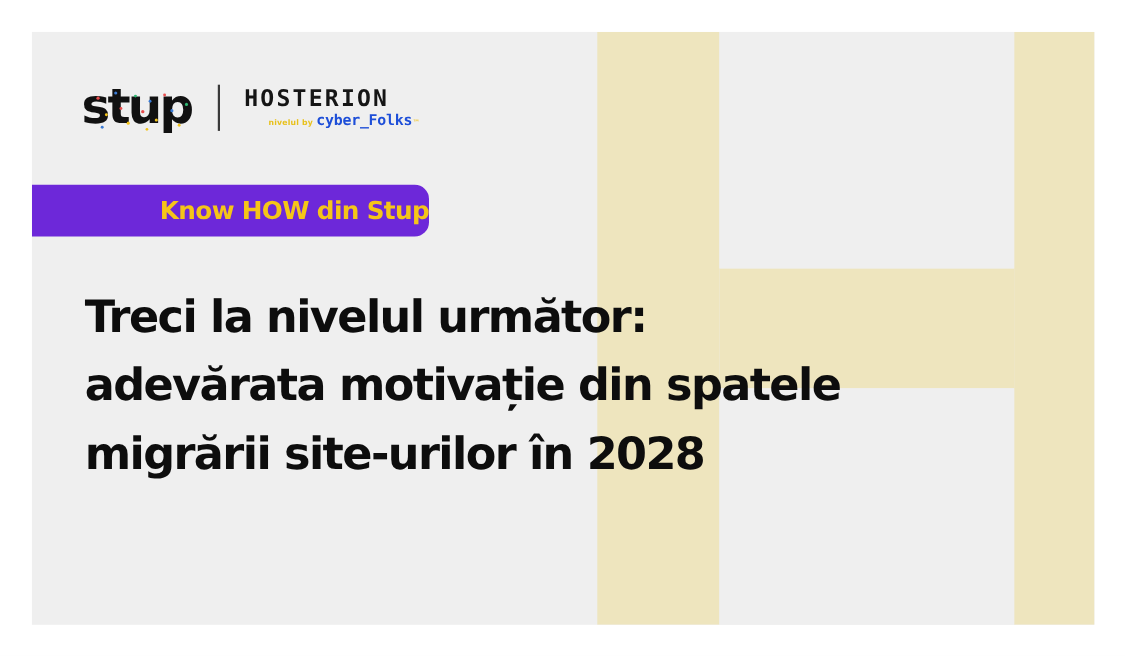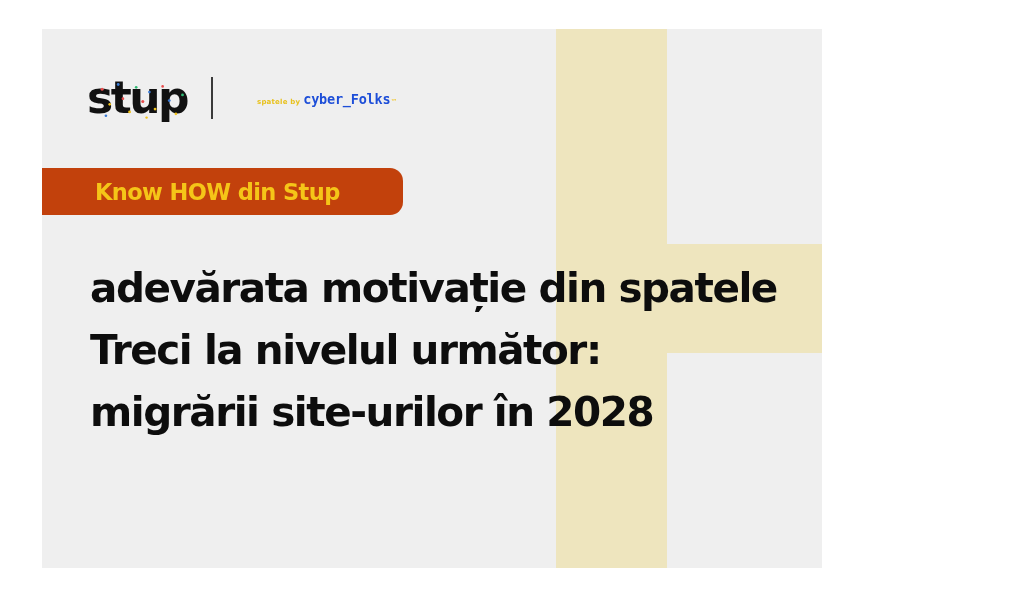--- a/index.html
+++ b/index.html
@@ -17,23 +17,23 @@
   #screenshot {
     position: relative;
     width: 1023px;
     height: 596px;
     background: #ffffff;
   }
 
   
   .banner {
     position: absolute;
-    left: 42px;
+    left: 29px;
     top: 29px;
-    width: 780px;
+    width: 966px;
     height: 539px;
     background: #efefef;
     overflow: hidden;
   }
 
   
   .block {
     position: absolute;
   }
   
@@ -148,26 +148,27 @@
     vertical-align: super;
   }
 
   
   .badge {
     position: absolute;
     left: 0px;
     top: 139px;
     width: 361px;
     height: 47px;
-    background: #c2410c;
+    background: #6d28d9;
     border-radius: 0 13px 13px 0;
     display: flex;
     align-items: center;
     box-sizing: border-box;
     padding-left: 53px;
+    justify-content: flex-end;
   }
   .badge-label {
     font-family: "DejaVu Sans", sans-serif;
     font-weight: bold;
     font-size: 22.5px;
     letter-spacing: -0.6px;
     color: #f5c518;
     white-space: nowrap;
   }
 
@@ -217,32 +218,33 @@
           <circle cx="80" cy="11" r="1.4" fill="#e84d4d"></circle>
           <circle cx="87" cy="26" r="1.5" fill="#3a7bd5"></circle>
           <circle cx="94" cy="40" r="1.4" fill="#f2c31b"></circle>
           <circle cx="101" cy="20" r="1.5" fill="#2eb872"></circle>
           <circle cx="20" cy="42" r="1.4" fill="#3a7bd5"></circle>
           <circle cx="63" cy="44" r="1.3" fill="#f2c31b"></circle>
         </svg>
       </div>
       <div class="logo-divider"></div>
       <div class="logo-hosterion">
+        <div class="hosterion-word">HOSTERION</div>
         <div class="hosterion-sub">
-          <span class="powered-by">spatele by</span>
+          <span class="powered-by">nivelul by</span>
           <span class="cyberfolks">cyber_Folks</span>
           <span class="cyberfolks-tm">™</span>
         </div>
       </div>
     </div>
 
     <div class="badge">
       <span class="badge-label">Know HOW din Stup</span>
     </div>
 
     <div class="headline">
+      <div class="headline-line">Treci la nivelul următor:</div>
       <div class="headline-line">adevărata motivație din spatele</div>
-      <div class="headline-line">Treci la nivelul următor:</div>
       <div class="headline-line">migrării site-urilor în 2028</div>
     </div>
 
   </div>
 </div>
 
 </body></html>

